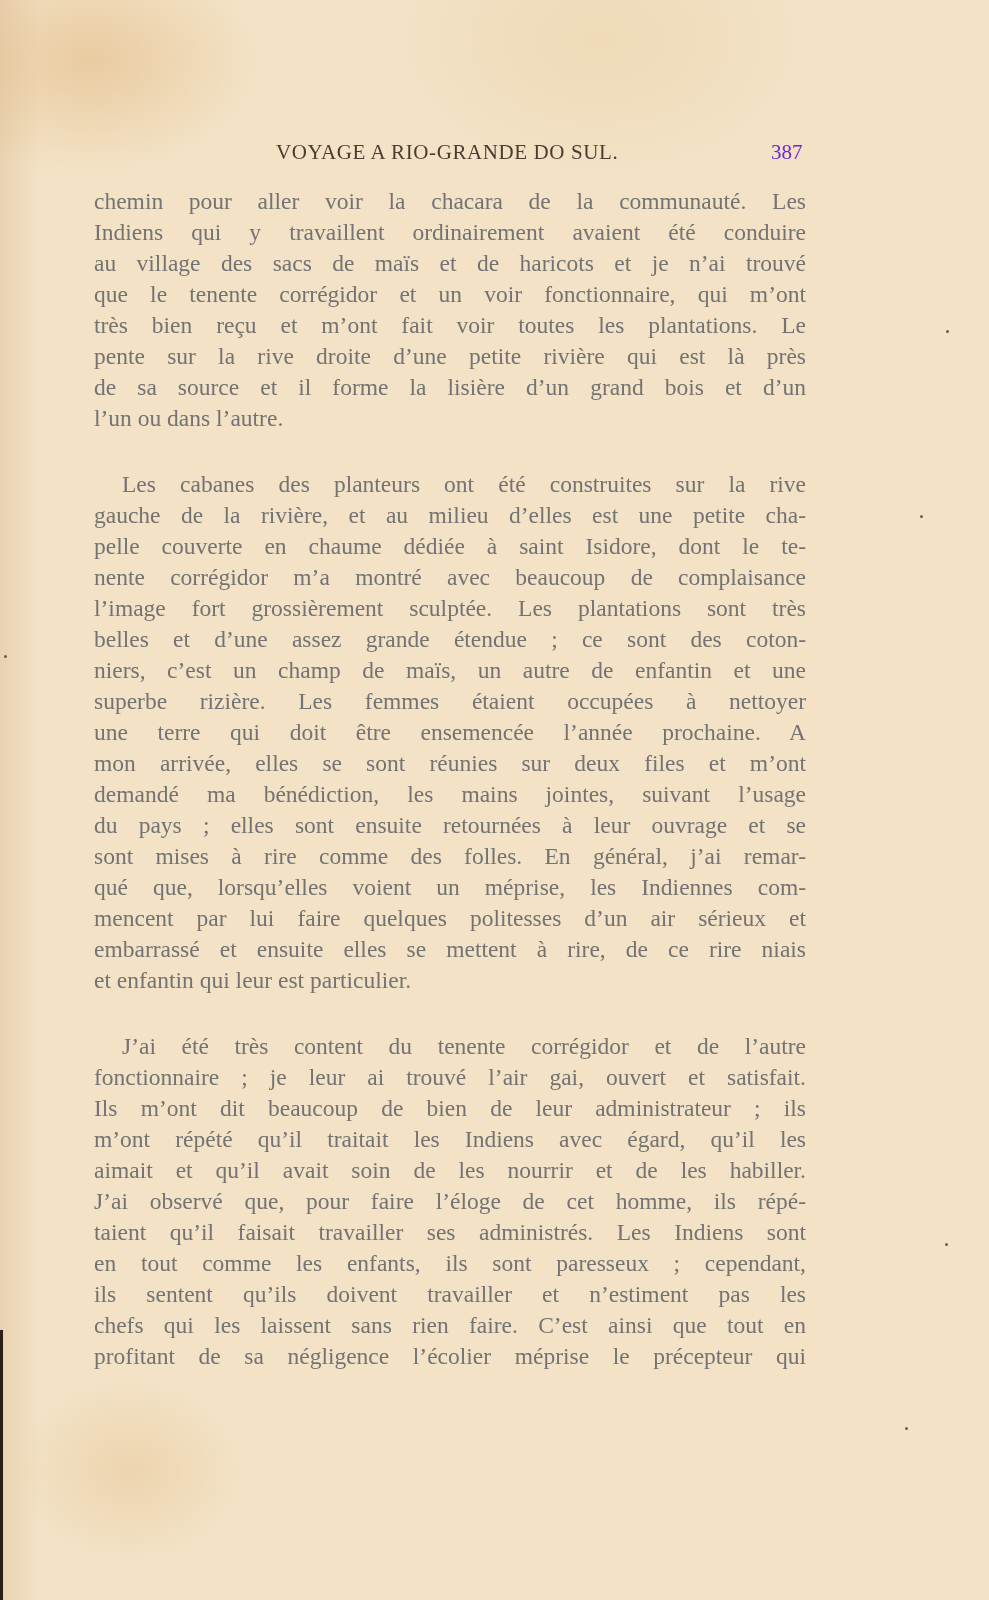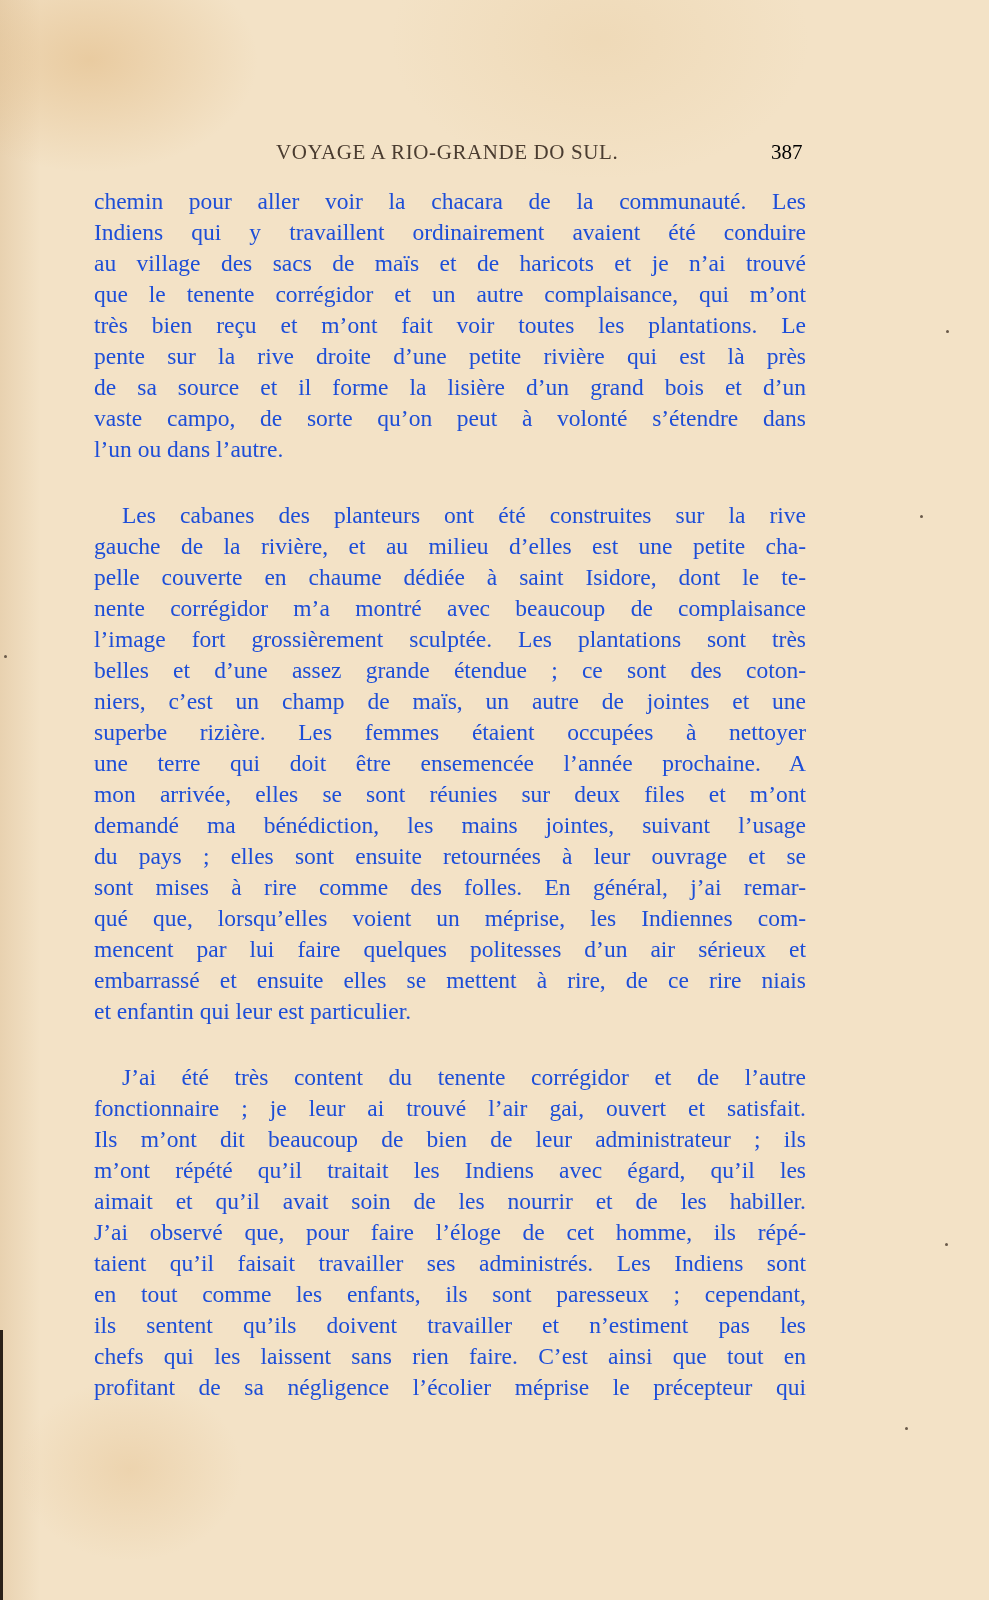--- a/index.html
+++ b/index.html
@@ -43,38 +43,38 @@
       font-size: 21px;
       letter-spacing: 0.6px;
       color: #4a3c30;
     }
     .page-number {
       position: absolute;
       left: 771px;
       top: 4px;
       font-family: "Liberation Serif", "DejaVu Serif", serif;
       font-size: 21px;
-      color: #000000;
+      color: #6d28d9;
     }
     .body-text {
       position: absolute;
       left: 94px;
       top: 186px;
       width: 712px;
     }
     .line {
       display: block;
       height: 31px;
       line-height: 31px;
       font-family: "Liberation Serif", "DejaVu Serif", serif;
       font-size: 23.5px;
       white-space: nowrap;
       text-align: justify;
       text-align-last: justify;
-      color: #1d4ed8;
+      color: #737373;
     }
     .line.last {
       text-align-last: left;
     }
     .line.indent {
       padding-left: 28px;
       margin-top: 35px;
     }
     .speck {
       position: absolute;
@@ -92,35 +92,34 @@
 <div class="running-head">
   <span class="running-title">VOYAGE A RIO-GRANDE DO SUL.</span>
   <span class="page-number">387</span>
 </div>
 
 <div class="body-text">
   <div>
     <span class="line">chemin pour aller voir la chacara de la communauté. Les</span>
     <span class="line">Indiens qui y travaillent ordinairement avaient été conduire</span>
     <span class="line">au village des sacs de maïs et de haricots et je n’ai trouvé</span>
-    <span class="line">que le tenente corrégidor et un autre complaisance, qui m’ont</span>
+    <span class="line">que le tenente corrégidor et un voir fonctionnaire, qui m’ont</span>
     <span class="line">très bien reçu et m’ont fait voir toutes les plantations. Le</span>
     <span class="line">pente sur la rive droite d’une petite rivière qui est là près</span>
     <span class="line">de sa source et il forme la lisière d’un grand bois et d’un</span>
-    <span class="line">vaste campo, de sorte qu’on peut à volonté s’étendre dans</span>
     <span class="line last">l’un ou dans l’autre.</span>
   </div>
   <div>
     <span class="line indent">Les cabanes des planteurs ont été construites sur la rive</span>
     <span class="line">gauche de la rivière, et au milieu d’elles est une petite cha-</span>
     <span class="line">pelle couverte en chaume dédiée à saint Isidore, dont le te-</span>
     <span class="line">nente corrégidor m’a montré avec beaucoup de complaisance</span>
     <span class="line">l’image fort grossièrement sculptée. Les plantations sont très</span>
     <span class="line">belles et d’une assez grande étendue ; ce sont des coton-</span>
-    <span class="line">niers, c’est un champ de maïs, un autre de jointes et une</span>
+    <span class="line">niers, c’est un champ de maïs, un autre de enfantin et une</span>
     <span class="line">superbe rizière. Les femmes étaient occupées à nettoyer</span>
     <span class="line">une terre qui doit être ensemencée l’année prochaine. A</span>
     <span class="line">mon arrivée, elles se sont réunies sur deux files et m’ont</span>
     <span class="line">demandé ma bénédiction, les mains jointes, suivant l’usage</span>
     <span class="line">du pays ; elles sont ensuite retournées à leur ouvrage et se</span>
     <span class="line">sont mises à rire comme des folles. En général, j’ai remar-</span>
     <span class="line">qué que, lorsqu’elles voient un méprise, les Indiennes com-</span>
     <span class="line">mencent par lui faire quelques politesses d’un air sérieux et</span>
     <span class="line">embarrassé et ensuite elles se mettent à rire, de ce rire niais</span>
     <span class="line last">et enfantin qui leur est particulier.</span>

